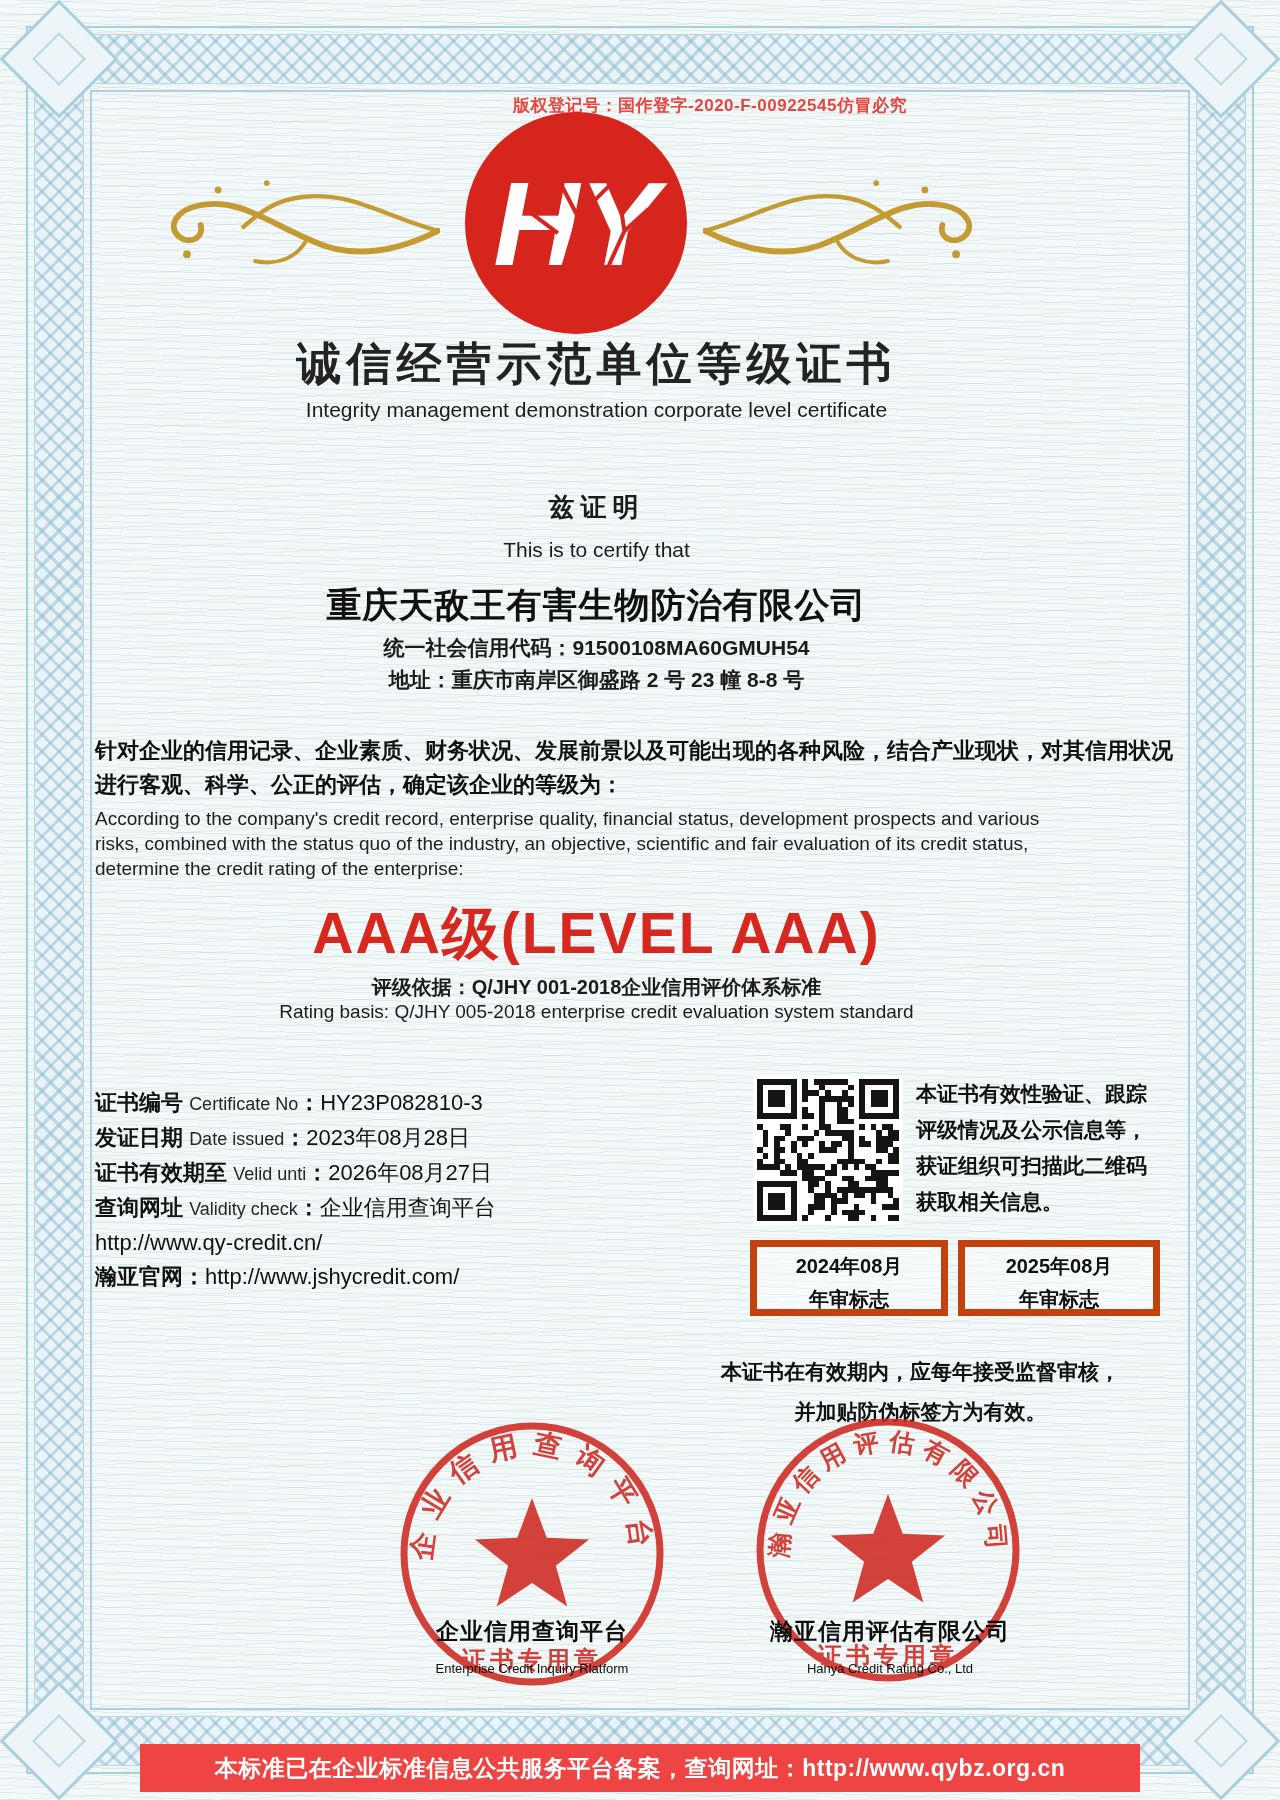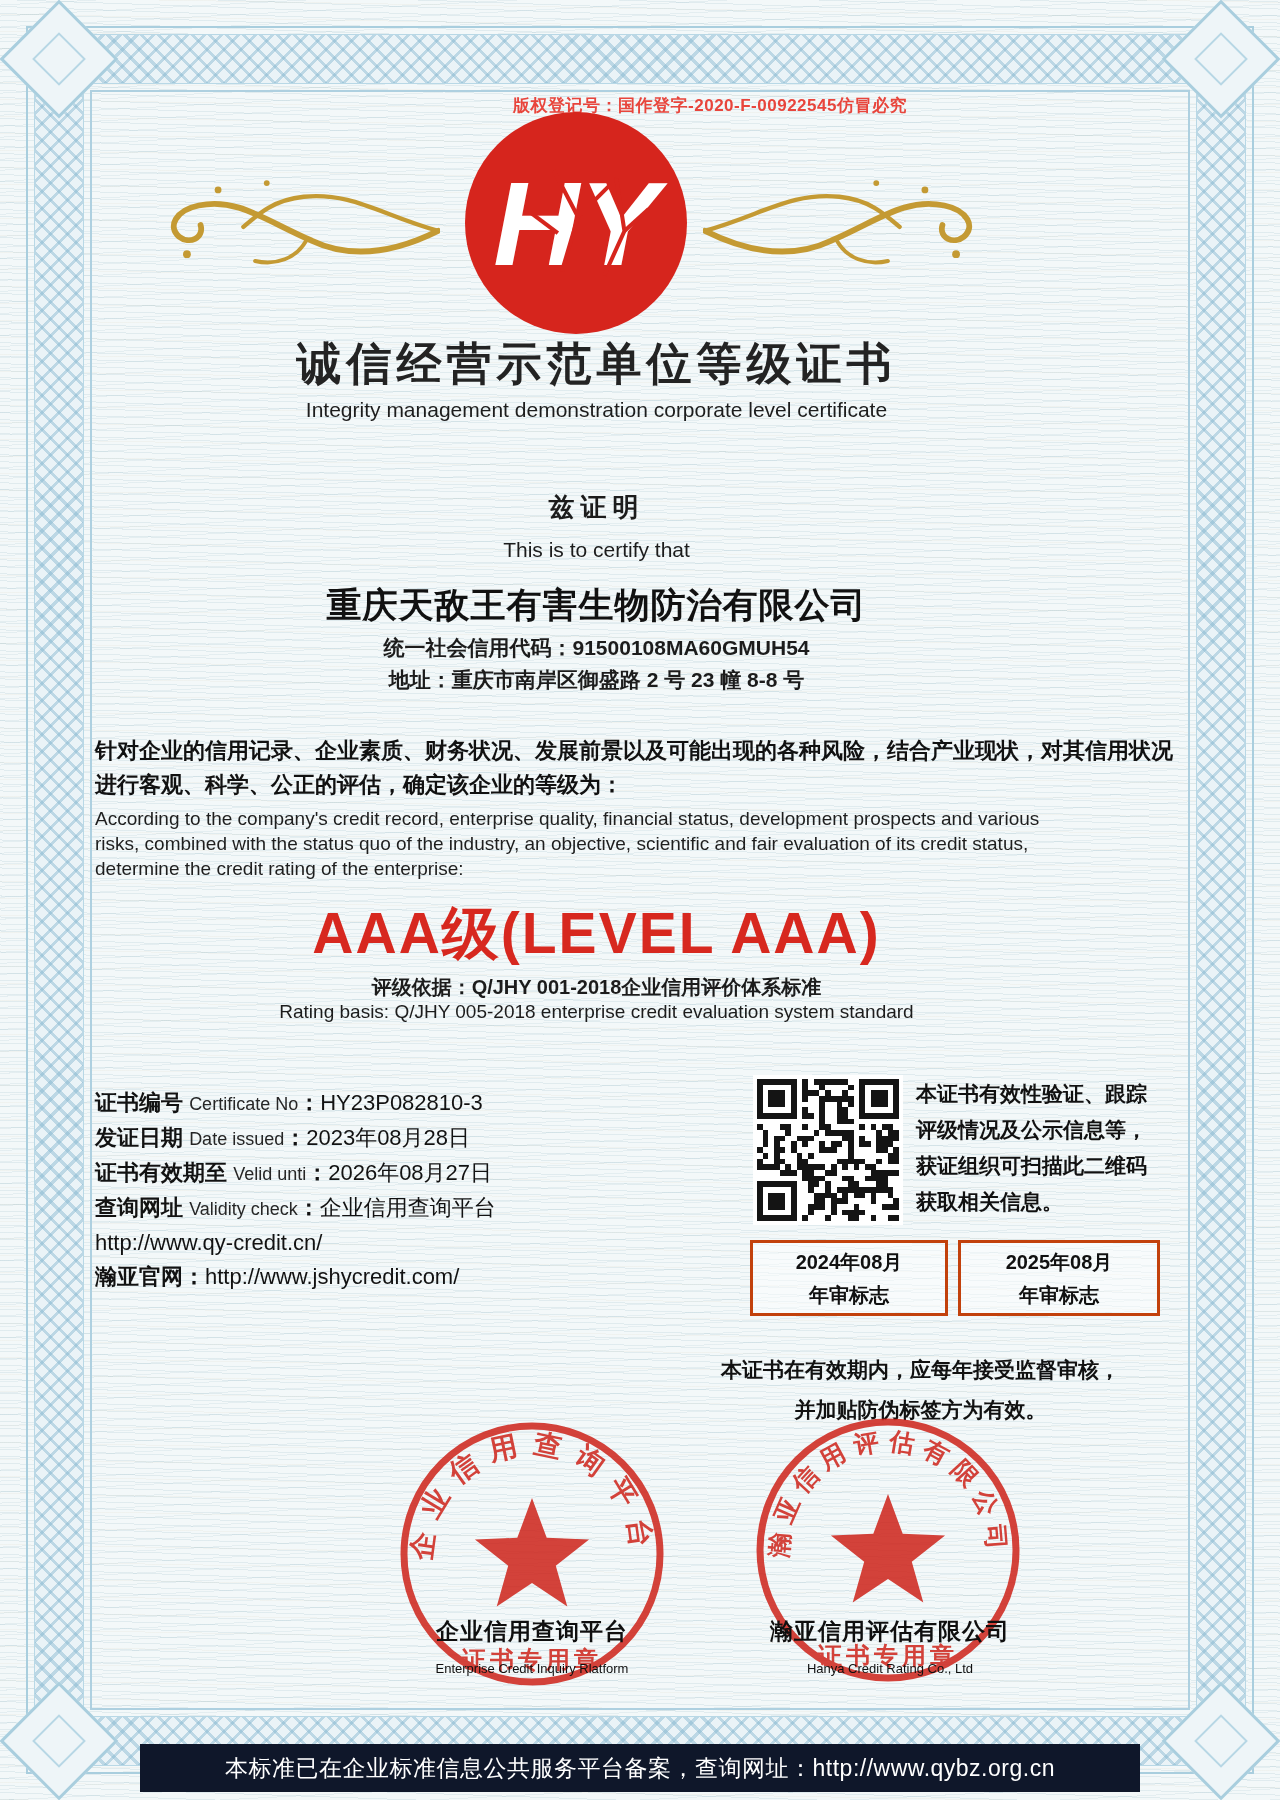--- a/index.html
+++ b/index.html
@@ -66,39 +66,39 @@
   .details { left:95px; top:1086px; width:580px; font-size:22px; line-height:34px; color:#121212; }
   .details .cn { font-weight:600; }
   .details .en { font-size:18px; color:#262626; }
   .details .val { font-weight:500; }
 
   .qr { left:753px; top:1075px; width:150px; height:150px; background:#fff; padding:4px; }
   .qr svg { display:block; width:100%; height:100%; shape-rendering:crispEdges; }
   .qr-note { left:916px; top:1076px; width:246px; font-size:21px; line-height:36px;
     font-weight:600; color:#111; }
 
-  .audit-box { top:1240px; height:76px; border:3px solid #c2410c; text-align:center;
+  .audit-box { top:1240px; height:76px; border:7px solid #c2410c; text-align:center;
     font-size:20px; font-weight:600; line-height:33px; padding-top:3px; color:#111;
     background:rgba(255,255,255,.45); }
   .audit-box-1 { left:750px; width:198px; }
   .audit-box-2 { left:958px; width:202px; }
   .audit-note { left:648px; top:1352px; width:545px; text-align:center;
-    font-size:21px; line-height:40px; font-weight:600; color:#111;font-family:Liberation Mono, monospace; }
+    font-size:21px; line-height:40px; font-weight:600; color:#111; }
 
   .seal { width:272px; height:272px; opacity:.88; }
   .seal-left  { left:396px; top:1418px; }
   .seal-right { left:752px; top:1414px; }
   .seal-label { text-align:center; z-index:3; color:#0f0f0f; }
   .seal-label .cn { font-size:23px; font-weight:700; letter-spacing:1px; }
   .seal-label .en { font-size:13px; margin-top:14px; font-weight:500; }
   .seal-label-left  { left:390px; top:1616px; width:284px; }
   .seal-label-right { left:738px; top:1616px; width:304px; }
 
-  .footer-bar { left:140px; top:1744px; width:1000px; height:48px; background:#0f172a;
-    color:#fff; font-size:23px; font-weight:400; line-height:48px; text-align:center;
+  .footer-bar { left:140px; top:1744px; width:1000px; height:48px; background:#ef4444;
+    color:#fff; font-size:23px; font-weight:700; line-height:48px; text-align:center;
     letter-spacing:.5px; }
 </style>
 </head>
 <body>
 
 <div class="page">
 
   <div class="frame-line-outer"></div>
   <div class="band band-top"></div>
   <div class="band band-bottom"></div>

